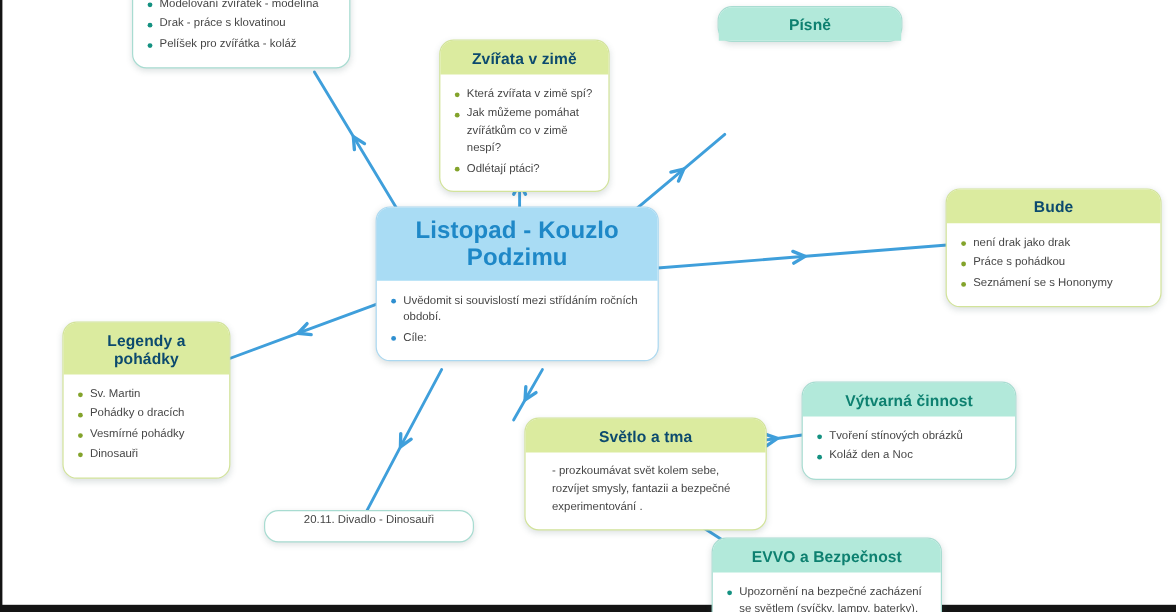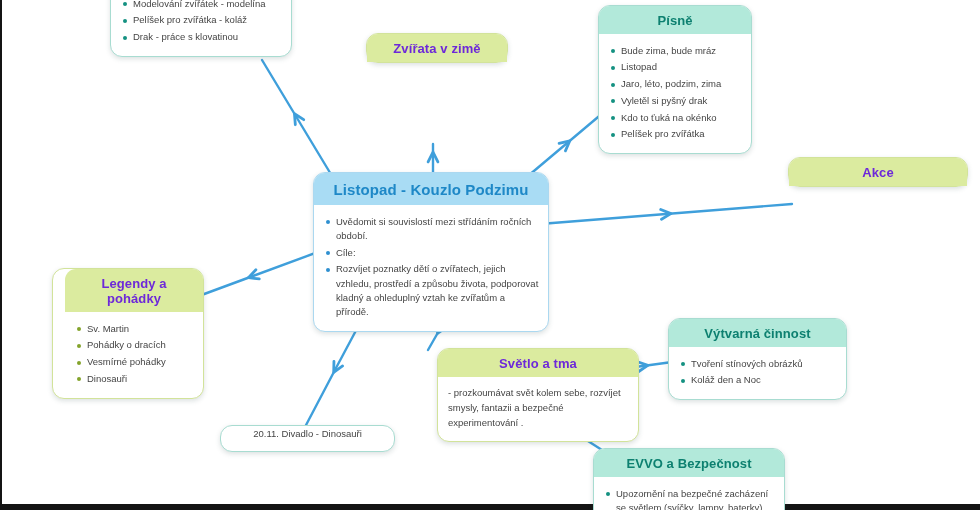--- a/index.html
+++ b/index.html
@@ -14,35 +14,35 @@
     position:absolute;background:#ffffff;border-radius:12px;z-index:2;
     box-shadow:0 2px 5px rgba(60,90,90,.18);border:1px solid #ddd;
   }
   .node-header{
     font-weight:bold;font-size:13px;text-align:center;
     padding:7px 8px 6px;border-radius:11px 11px 0 0;letter-spacing:.1px;
   }
   .teal{border-color:#a8dcd1;}
   .teal .node-header{background:#b2e9da;color:#0d8070;}
   .lime{border-color:#d2e39a;}
-  .lime .node-header{background:#dbeb9f;color:#6d28d9;}
+  .lime .node-header{background:#dbeb9f;color:#0c4a6e;}
   .blue{border-color:#abd8f0;}
-  .blue .node-header{background:#a9dcf4;color:#1e88c7;font-size:15px;padding:8px 8px 7px;}
+  .blue .node-header{background:#a9dcf4;color:#1e88c7;font-size:20px;padding:8px 8px 7px;}
   ul.node-items{list-style:none;margin:0;padding:7px 8px 9px 6px;}
   li{
     position:relative;padding-left:16px;font-size:9.5px;color:#454545;
     line-height:1.5;margin:2.5px 0;
   }
   li::before{
     content:'';position:absolute;left:6px;top:5.5px;width:4px;height:4px;border-radius:50%;
   }
   .teal li::before{background:#149181;}
   .lime li::before{background:#83a32b;}
   .blue li::before{background:#2e8fd0;}
-  .node-text{font-size:9.5px;color:#454545;padding:8px 10px 10px;line-height:1.6;}
+  .node-text{font-size:9.5px;color:#454545;padding:8px 22px 10px;line-height:1.6;}
   .center-text{text-align:center;padding:0 6px 10px;}
   #node-evvo{z-index:4;}
 </style>
 </head>
 <body>
 
 <div id="edge-left"></div>
 <div id="edge-bottom"></div>
 
 <svg class="connectors" width="980" height="510" viewBox="0 0 980 510">
@@ -60,55 +60,56 @@
     <path d="M452,308 L440,329 L428,350" marker-mid="url(#arr)"></path>
     <path d="M368,308 L336,368 L305,427" marker-mid="url(#arr)"></path>
     <path d="M592,372 L643,366 L694,359" marker-mid="url(#arr)"></path>
     <path d="M552,418 L577,434 L602,450" marker-mid="url(#arr)"></path>
   </g>
 </svg>
 
 <div class="node teal" style="left:110px;top:-14px;width:180px;">
   <ul class="node-items">
     <li>Modelování zvířátek - modelína</li>
+    <li>Drak - práce s klovatinou</li>
     <li>Pelíšek pro zvířátka - koláž</li>
-    <li>Drak - práce s klovatinou</li>
   </ul>
 </div>
 
 <div class="node lime" style="left:366px;top:33px;width:140px;">
   <div class="node-header">Zvířata v zimě</div>
+  <ul class="node-items">
+    <li>Která zvířata v zimě spí?</li>
+    <li>Jak můžeme pomáhat zvířátkům co v zimě nespí?</li>
+    <li>Odlétají ptáci?</li>
+  </ul>
 </div>
 
 <div class="node teal" style="left:598px;top:5px;width:152px;">
   <div class="node-header">Písně</div>
-  <ul class="node-items">
-    <li>Bude zima, bude mráz</li>
-    <li>Listopad</li>
-    <li>Jaro, léto, podzim, zima</li>
-    <li>Vyletěl si pyšný drak</li>
-    <li>Kdo to ťuká na okénko</li>
-    <li>Pelíšek pro zvířátka</li>
-  </ul>
 </div>
 
 <div class="node lime" style="left:788px;top:157px;width:178px;">
-  <div class="node-header">Akce</div>
+  <div class="node-header">Bude</div>
+  <ul class="node-items">
+    <li>není drak jako drak</li>
+    <li>Práce s pohádkou</li>
+    <li>Seznámení se s  Hononymy</li>
+  </ul>
 </div>
 
 <div class="node blue" style="left:313px;top:172px;width:234px;">
   <div class="node-header">Listopad - Kouzlo Podzimu</div>
   <ul class="node-items">
     <li>Uvědomit si souvislostí mezi střídáním ročních období.</li>
     <li>Cíle:</li>
-    <li>Rozvíjet poznatky dětí o zvířatech, jejich vzhledu, prostředí a způsobu života, podporovat kladný a ohleduplný vztah ke zvířatům a přírodě.</li>
   </ul>
 </div>
 
-<div class="node lime" style="left:52px;top:268px;width:138px;padding-left:12px;">
+<div class="node lime" style="left:52px;top:268px;width:138px;">
   <div class="node-header">Legendy a pohádky</div>
   <ul class="node-items">
     <li>Sv. Martin</li>
     <li>Pohádky o dracích</li>
     <li>Vesmírné pohádky</li>
     <li>Dinosauři</li>
   </ul>
 </div>
 
 <div class="node lime" style="left:397px;top:348px;width:200px;margin-left:40px;">

